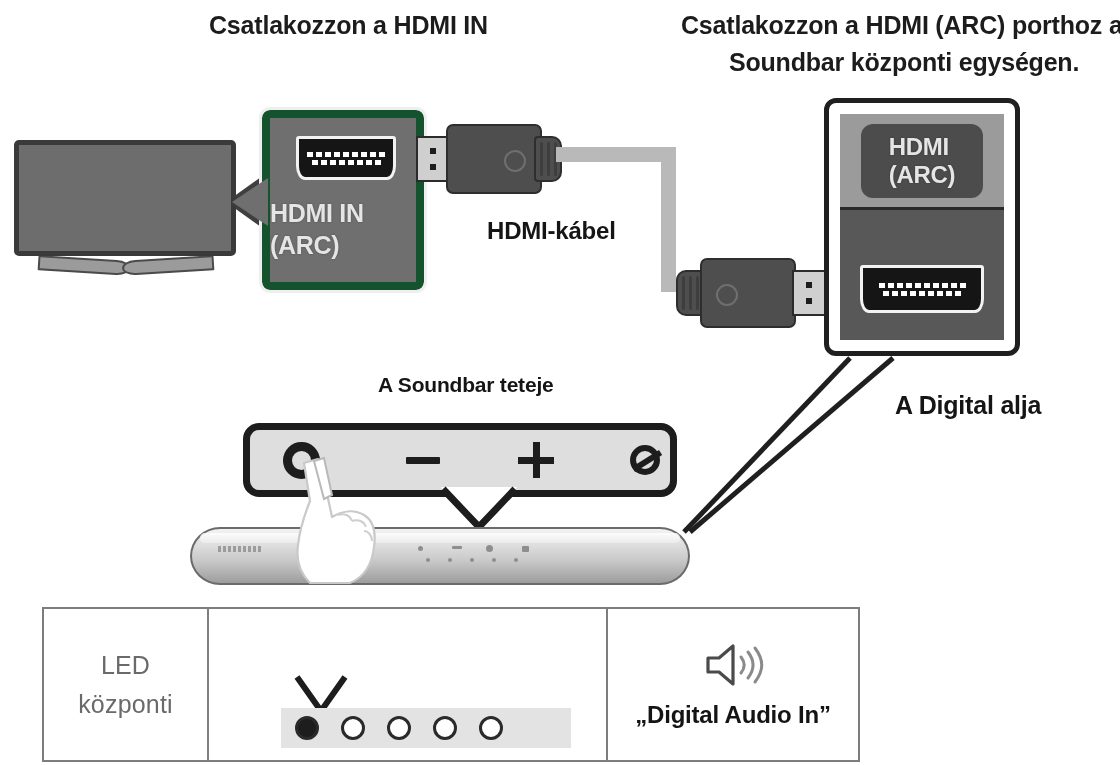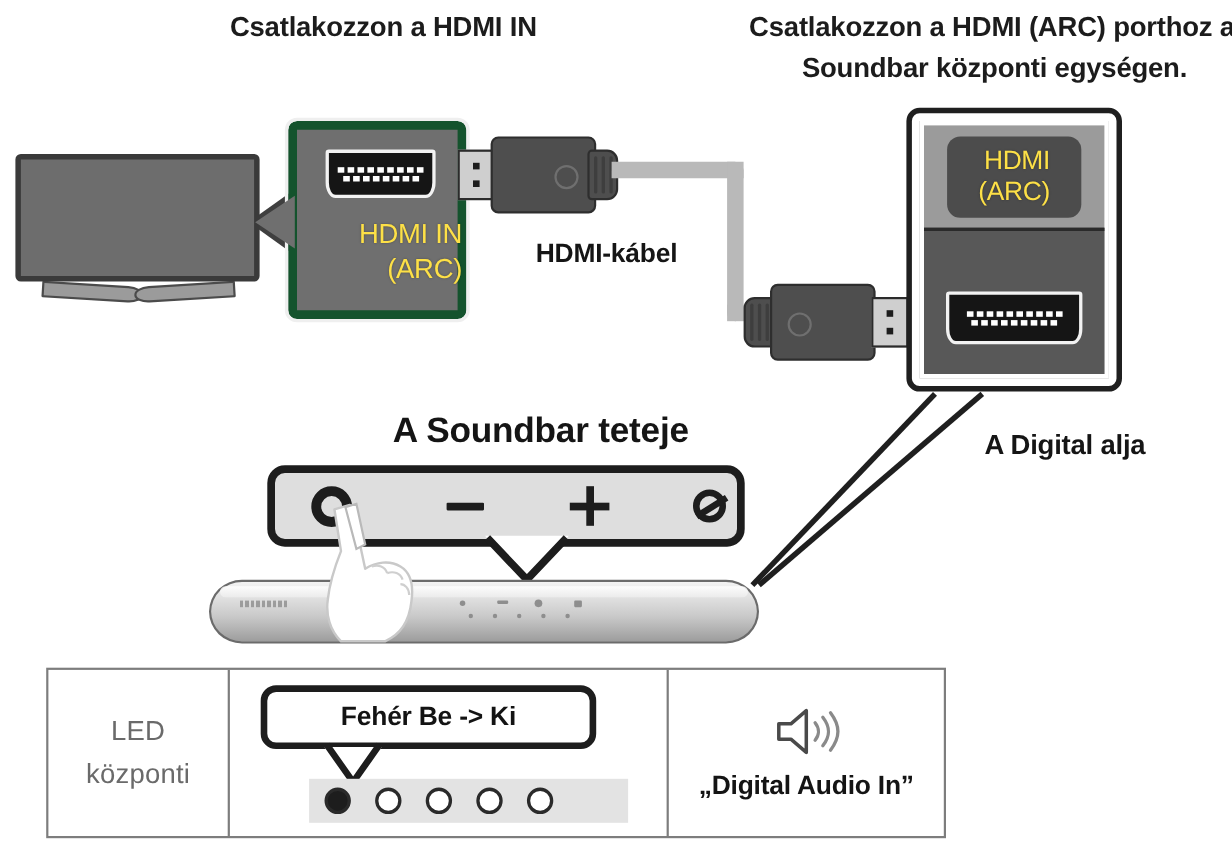--- a/index.html
+++ b/index.html
@@ -56,21 +56,21 @@
     border-right:36px solid #6f6f6f;
   }
   #tv-callout-beak-line{
     left:226px;top:172px;width:0;height:0;
     border-top:30px solid transparent;
     border-bottom:30px solid transparent;
     border-right:42px solid #3f3f3f;
     z-index:-1;
   }
   .callout-text{
-    color:#fde047;font-weight:400;text-align:right;
+    color:#e5e5e5;font-weight:700;text-align:left;
     line-height:30px;font-size:25px;letter-spacing:-0.3px;
     text-shadow:0 0 2px rgba(0,0,0,.35);
   }
 
   
   .hdmi-port{
     background:#151515;
     border:3px solid #f2f2f2;
     box-sizing:border-box;
     position:relative;
@@ -316,21 +316,21 @@
   </div>
 
   <svg class="abs" style="left:660px;top:340px;width:250px;height:200px;overflow:visible;">
     <polygon points="190,18 233,18 28,190" fill="#ffffff" stroke="none"></polygon>
     <line x1="190" y1="18" x2="24" y2="192" stroke="#1f1f1f" stroke-width="5"></line>
     <line x1="233" y1="18" x2="30" y2="192" stroke="#1f1f1f" stroke-width="5"></line>
   </svg>
 
   <div class="abs" style="left:895px;top:391px;font-size:25px;font-weight:600;color:#151515;letter-spacing:-.2px;">A Digital alja</div>
 
-  <div class="abs" style="left:357px;top:373px;font-size:32px;font-weight:700;color:#151515;letter-spacing:-.2px;">A Soundbar teteje</div>
+  <div class="abs" style="left:378px;top:373px;font-size:21px;font-weight:700;color:#151515;letter-spacing:-.2px;">A Soundbar teteje</div>
 
   <div class="abs" id="ctrl-panel">
     <div style="margin-left:33px;" class="ctrl-power"></div>
     <div style="margin-left:86px;" class="ctrl-minus"></div>
     <div style="margin-left:78px;" class="ctrl-plus"></div>
     <div style="margin-left:76px;" class="ctrl-mute"></div>
   </div>
   <svg class="abs" id="ctrl-tail-v" style="overflow:visible;">
     <polygon points="0,0 76,0 44,42 32,42" fill="#ffffff"></polygon>
     <polyline points="2,2 38,40 74,2" fill="none" stroke="#1d1d1d" stroke-width="7" stroke-linejoin="miter"></polyline>
@@ -362,23 +362,20 @@
   </svg>
 
   <div class="abs" id="led-table">
 
     <div id="cell-led">
       <span class="led-word">LED</span>
       <span class="led-word">központi</span>
     </div>
 
     <div id="cell-state">
-      <div class="abs" id="bubble">
-        <span id="bubble-text">Fehér Be -&gt; Ki</span>
-      </div>
       <svg class="abs" id="bubble-tail" style="overflow:visible;">
         <polygon points="0,0 52,0 30,34 22,34" fill="#ffffff"></polygon>
         <polyline points="2,-2 26,32 50,-2" fill="none" stroke="#1d1d1d" stroke-width="6"></polyline>
       </svg>
       <div class="abs" id="led-strip">
         <span class="led-dot on"></span>
         <span class="led-dot off"></span>
         <span class="led-dot off"></span>
         <span class="led-dot off"></span>
         <span class="led-dot off"></span>

